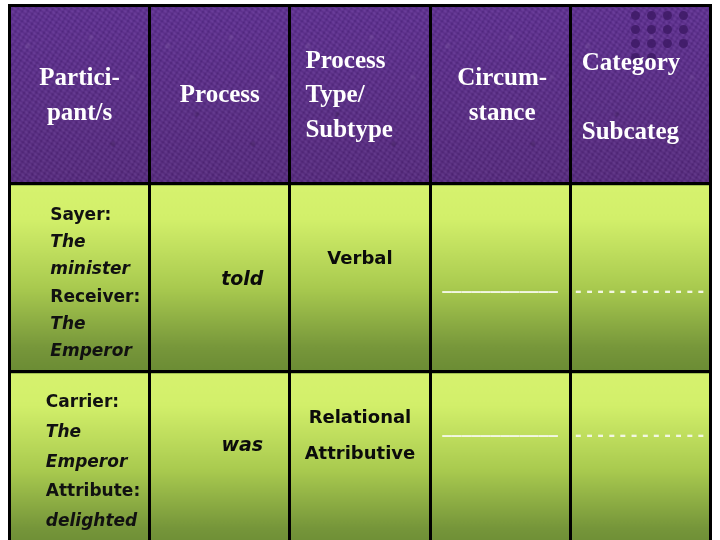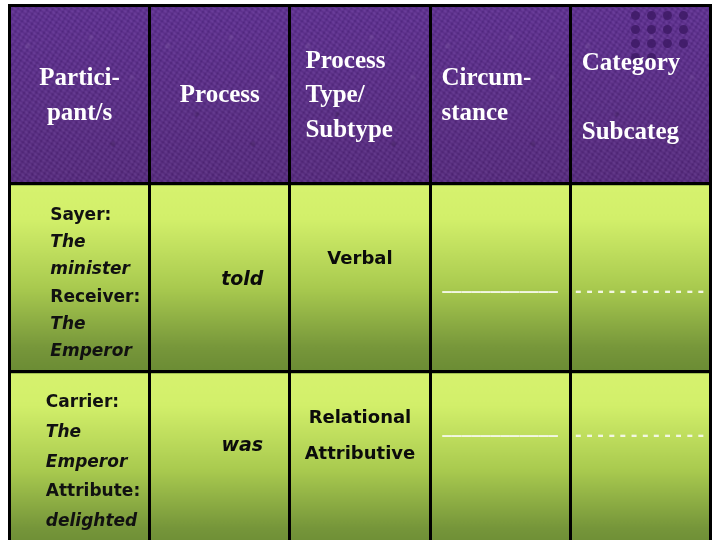--- a/index.html
+++ b/index.html
@@ -165,21 +165,21 @@
           </div>
         </td>
         <td>
           <div class="hdr-text two-line" style="text-align:left; padding-left:14px;">
             <span>Process</span><br>
             <span>Type/</span><br>
             <span>Subtype</span>
           </div>
         </td>
         <td>
-          <div class="hdr-text two-line" style="text-align:left; padding-left:10px;">
+          <div class="hdr-text two-line" style="text-align:center; padding-left:10px;">
             <span>Circum-</span><br>
             <span>stance</span>
           </div>
         </td>
         <td>
           <span class="dot-grid">
             <i style="left:0px;  top:0px;"></i>
               <i style="left:16px; top:0px;"></i>
               <i style="left:32px; top:0px;"></i>
               <i style="left:48px; top:0px;"></i>

